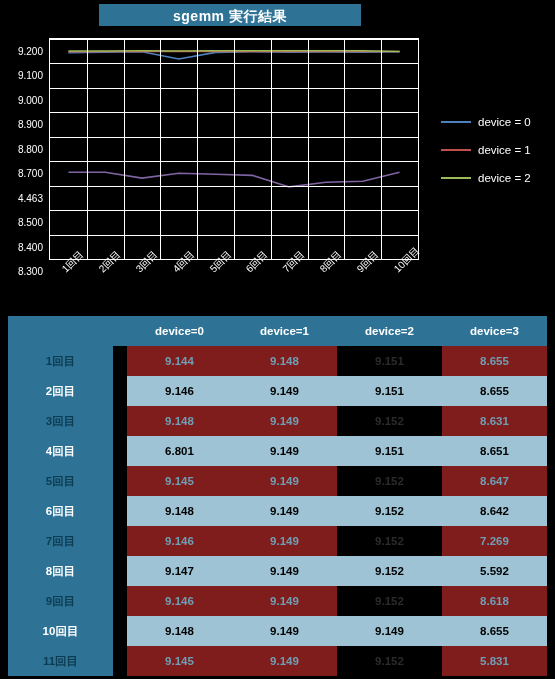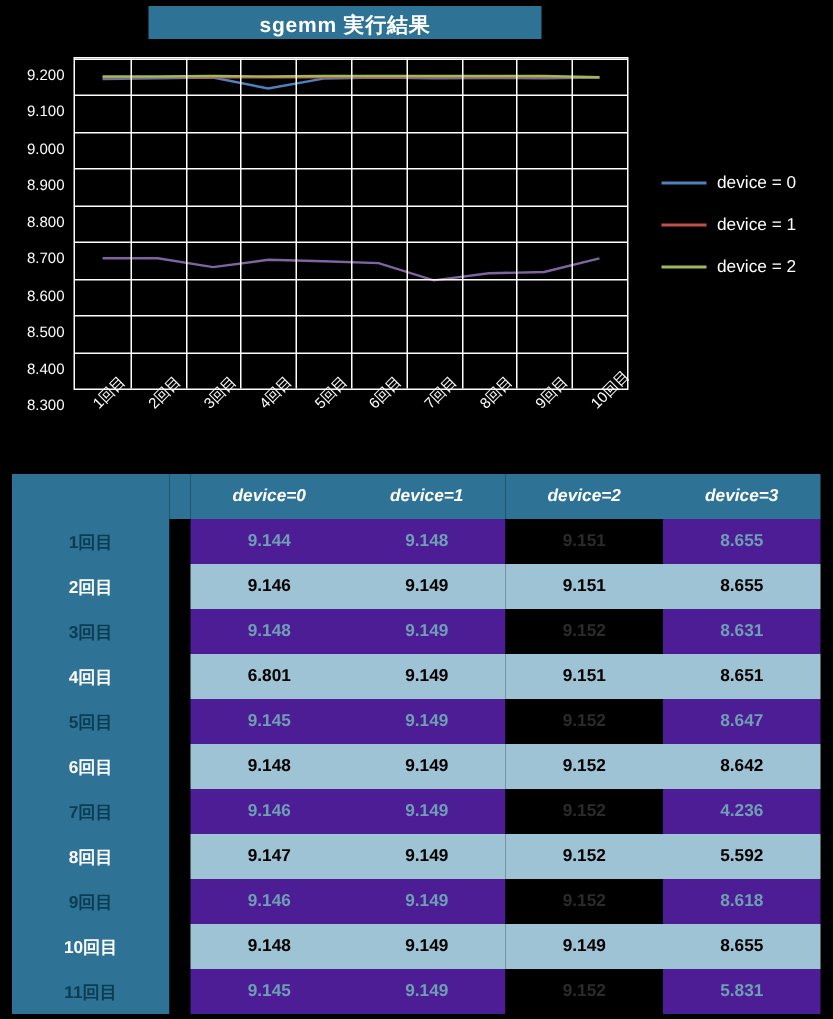--- a/index.html
+++ b/index.html
@@ -34,41 +34,41 @@
   .legend-row{display:flex;align-items:center;height:28px;}
   .legend-line{width:30px;height:2px;margin-right:7px;flex:none;}
   .legend-text{color:#fff;font-size:11.5px;white-space:nowrap;}
 
   
   .table-wrap{position:absolute;left:8px;top:316px;width:539px;}
   table{border-collapse:collapse;width:539px;table-layout:fixed;}
   th,td{height:30px;font-size:11.5px;text-align:center;padding:0;}
   .th-corner{background:#2e7396;width:105px;}
   .th-corner2{background:#2e7396;width:14px;}
-  thead th.col{background:#2e7396;color:#fff;font-weight:bold;font-style:italic;}
+  thead th.col{background:#2e7396;color:#fff;font-weight:bold;}
   td.rowhdr{background:#2e7396;color:#fff;font-weight:bold;width:105px;}
   td.gap{background:#000;width:14px;}
   td.val{font-weight:bold;}
   tr.odd td.rowhdr{background:#2e7396;color:#0c3c52;}
-  tr.odd td.val{background:#4c1d95;color:#6f9fb4;}
+  tr.odd td.val{background:#7f1d1d;color:#6f9fb4;}
   tr.odd td.dark{background:#000;color:#2b2b2b;}
   tr.even td.val{background:#9dc3d4;color:#000;}
   tr.even td.dark{background:#9dc3d4;color:#000;}
 </style>
 </head>
 <body>
 
 <div class="title-bar">sgemm 実行結果</div>
 
 <div class="chart-wrap">
   <div class="ylabels">
       <div class="ylabel" style="top: 233px;">8.300</div>
       <div class="ylabel" style="top: 208.556px;">8.400</div>
       <div class="ylabel" style="top: 184.111px;">8.500</div>
-      <div class="ylabel" style="top: 159.667px;">8.600</div>
+      <div class="ylabel" style="top: 159.667px;">4.463</div>
       <div class="ylabel" style="top: 135.222px;">8.700</div>
       <div class="ylabel" style="top: 110.778px;">8.800</div>
       <div class="ylabel" style="top: 86.3333px; margin-left: 20px;">8.900</div>
       <div class="ylabel" style="top: 61.8889px; text-align: right;">9.000</div>
       <div class="ylabel" style="top: 37.4444px;">9.100</div>
       <div class="ylabel" style="top: 13px;">9.200</div>
     </div>
   <div class="plot">
     <svg class="series" id="series-svg" width="370" height="222">
         <polyline points="18.4,13.7 55.2,13.2 92.0,12.7 128.8,20.0 165.6,13.4 202.4,12.7 239.2,13.2 276.0,13.0 312.8,13.2 349.6,12.7" fill="none" stroke="#4f81bd" stroke-width="1.6"></polyline>
@@ -184,21 +184,21 @@
           <td class="val">9.149</td>
           <td class="val dark">9.152</td>
           <td class="val">8.642</td>
         </tr>
         <tr class="odd">
           <td class="rowhdr">7回目</td>
           <td class="gap"></td>
           <td class="val">9.146</td>
           <td class="val">9.149</td>
           <td class="val dark">9.152</td>
-          <td class="val">4.236</td>
+          <td class="val">7.269</td>
         </tr>
         <tr class="even">
           <td class="rowhdr">8回目</td>
           <td class="gap"></td>
           <td class="val">9.147</td>
           <td class="val">9.149</td>
           <td class="val dark">9.152</td>
           <td class="val">5.592</td>
         </tr>
         <tr class="odd">

